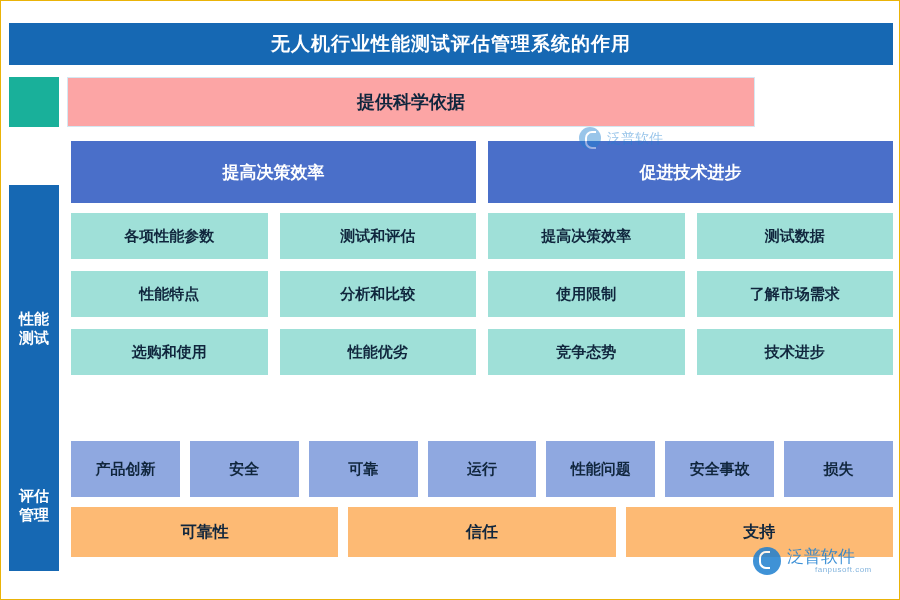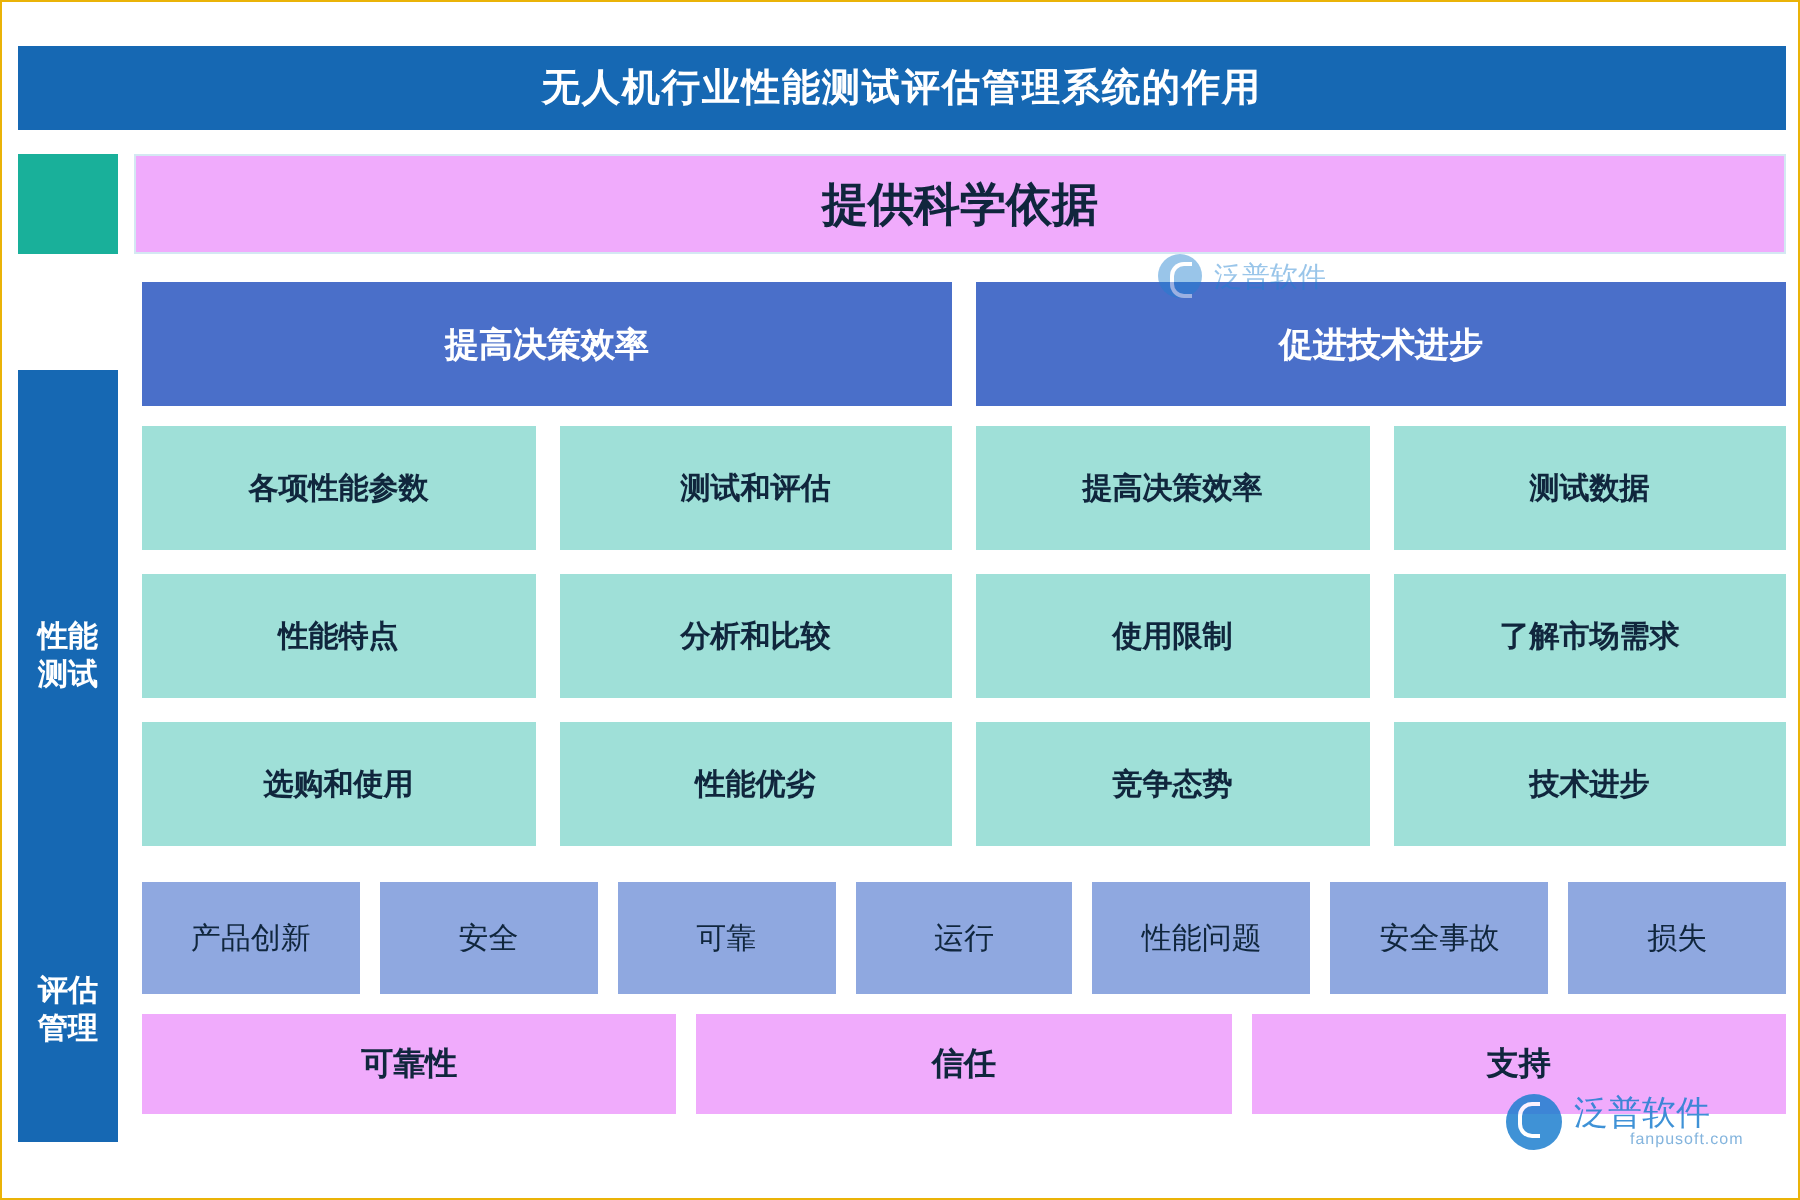--- a/index.html
+++ b/index.html
@@ -53,29 +53,29 @@
     left: 0;
     top: 0;
     width: 50px;
     height: 50px;
     background: #19b09a;
   }
   .basis-band {
     position: absolute;
     left: 58px;
     top: 0;
-    width: 826px;
+    width: 688px;
     height: 50px;
-    background: #f0abfc;
+    background: #fca5a5;
     border: 1px solid #d4e8f2;
     box-sizing: border-box;
     display: flex;
     align-items: center;
     justify-content: center;
-    font-size: 23px;
+    font-size: 18px;
     font-weight: bold;
     color: #10263d;
   }
 
   
   .side-label {
     position: absolute;
     left: 8px;
     width: 50px;
     background: #1668b3;
@@ -132,21 +132,21 @@
     top: 72px;
     width: 822px;
   }
   .grid-row {
     display: flex;
     gap: 12px;
     margin-bottom: 12px;
   }
   .cell {
     flex: 1;
-    height: 62px;
+    height: 46px;
     background: #9fe0d8;
     color: #10263d;
     font-size: 15px;
     font-weight: bold;
     display: flex;
     align-items: center;
     justify-content: center;
     text-align: center;
   }
 
@@ -162,34 +162,34 @@
     display: flex;
     gap: 10px;
     margin-bottom: 10px;
   }
   .eval-chip {
     flex: 1;
     height: 56px;
     background: #8fa8e0;
     color: #10263d;
     font-size: 15px;
-    font-weight: normal;
+    font-weight: bold;
     display: flex;
     align-items: center;
     justify-content: center;
     text-align: left;
   }
   .eval-row-bottom {
     display: flex;
     gap: 10px;
   }
   .eval-chip-wide {
     flex: 1;
     height: 50px;
-    background: #f0abfc;
+    background: #fdba74;
     color: #10263d;
     font-size: 16px;
     font-weight: bold;
     display: flex;
     align-items: center;
     justify-content: center;
     text-align: center;
   }
 
   

